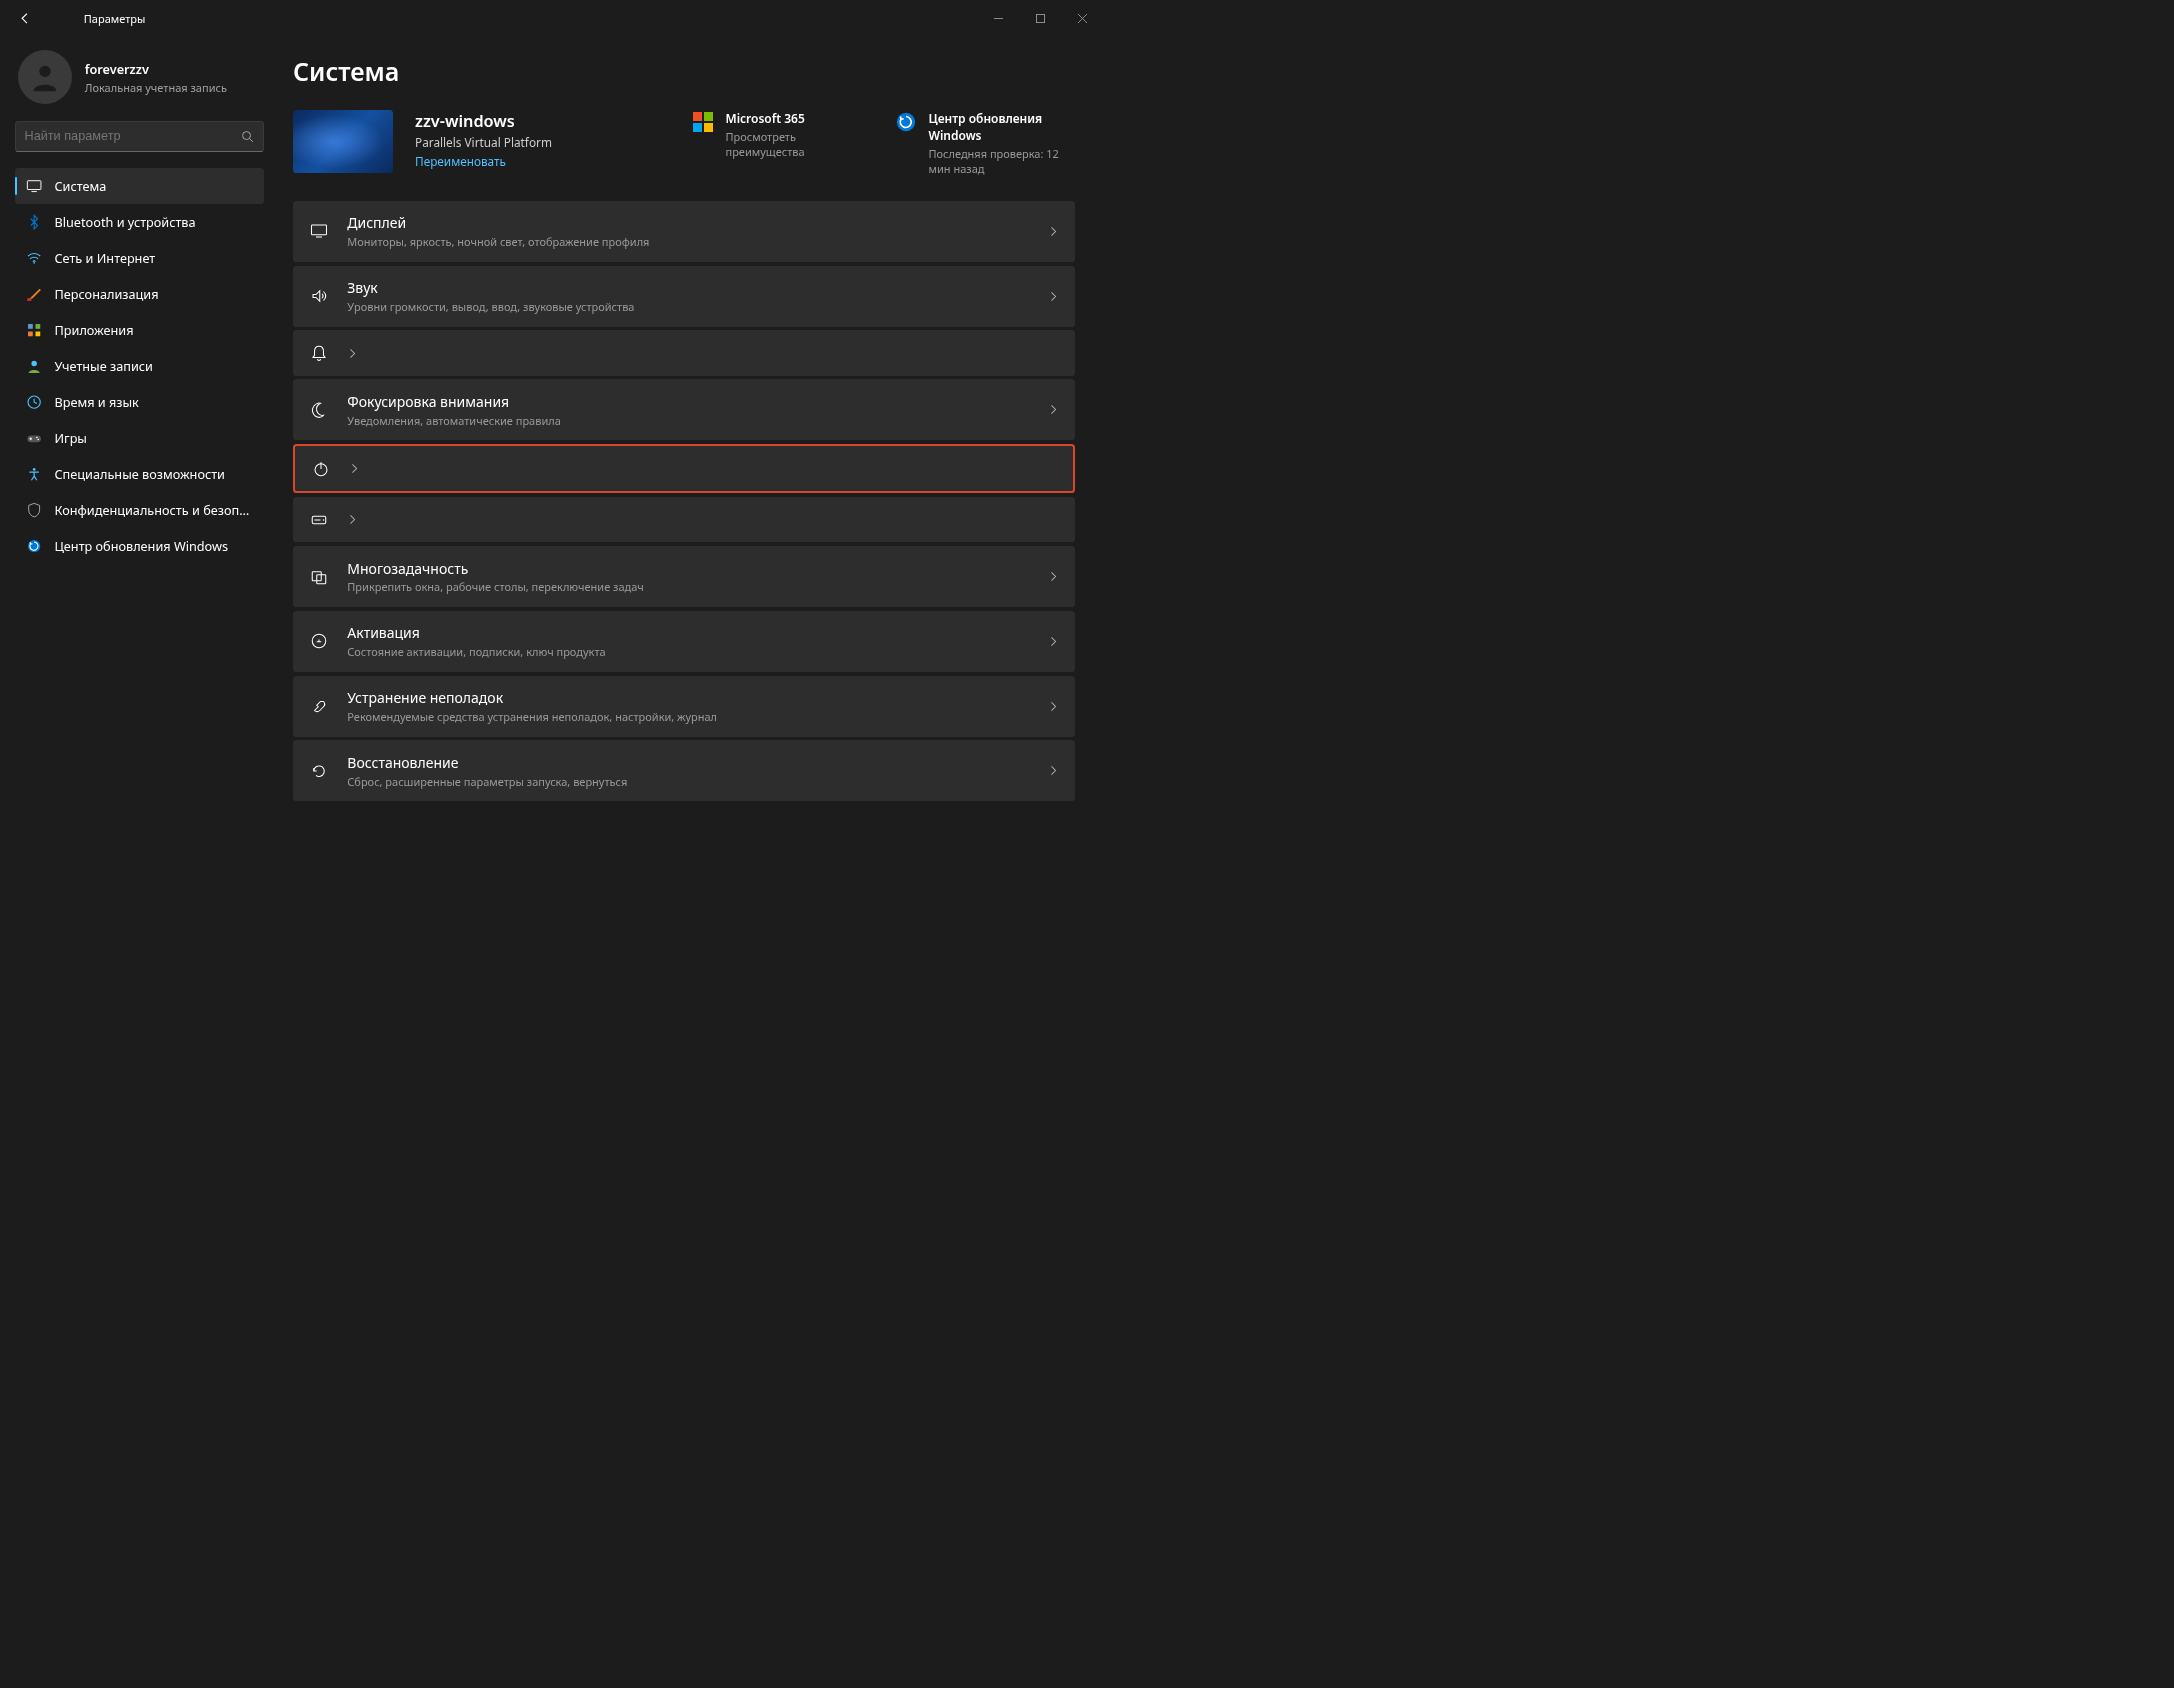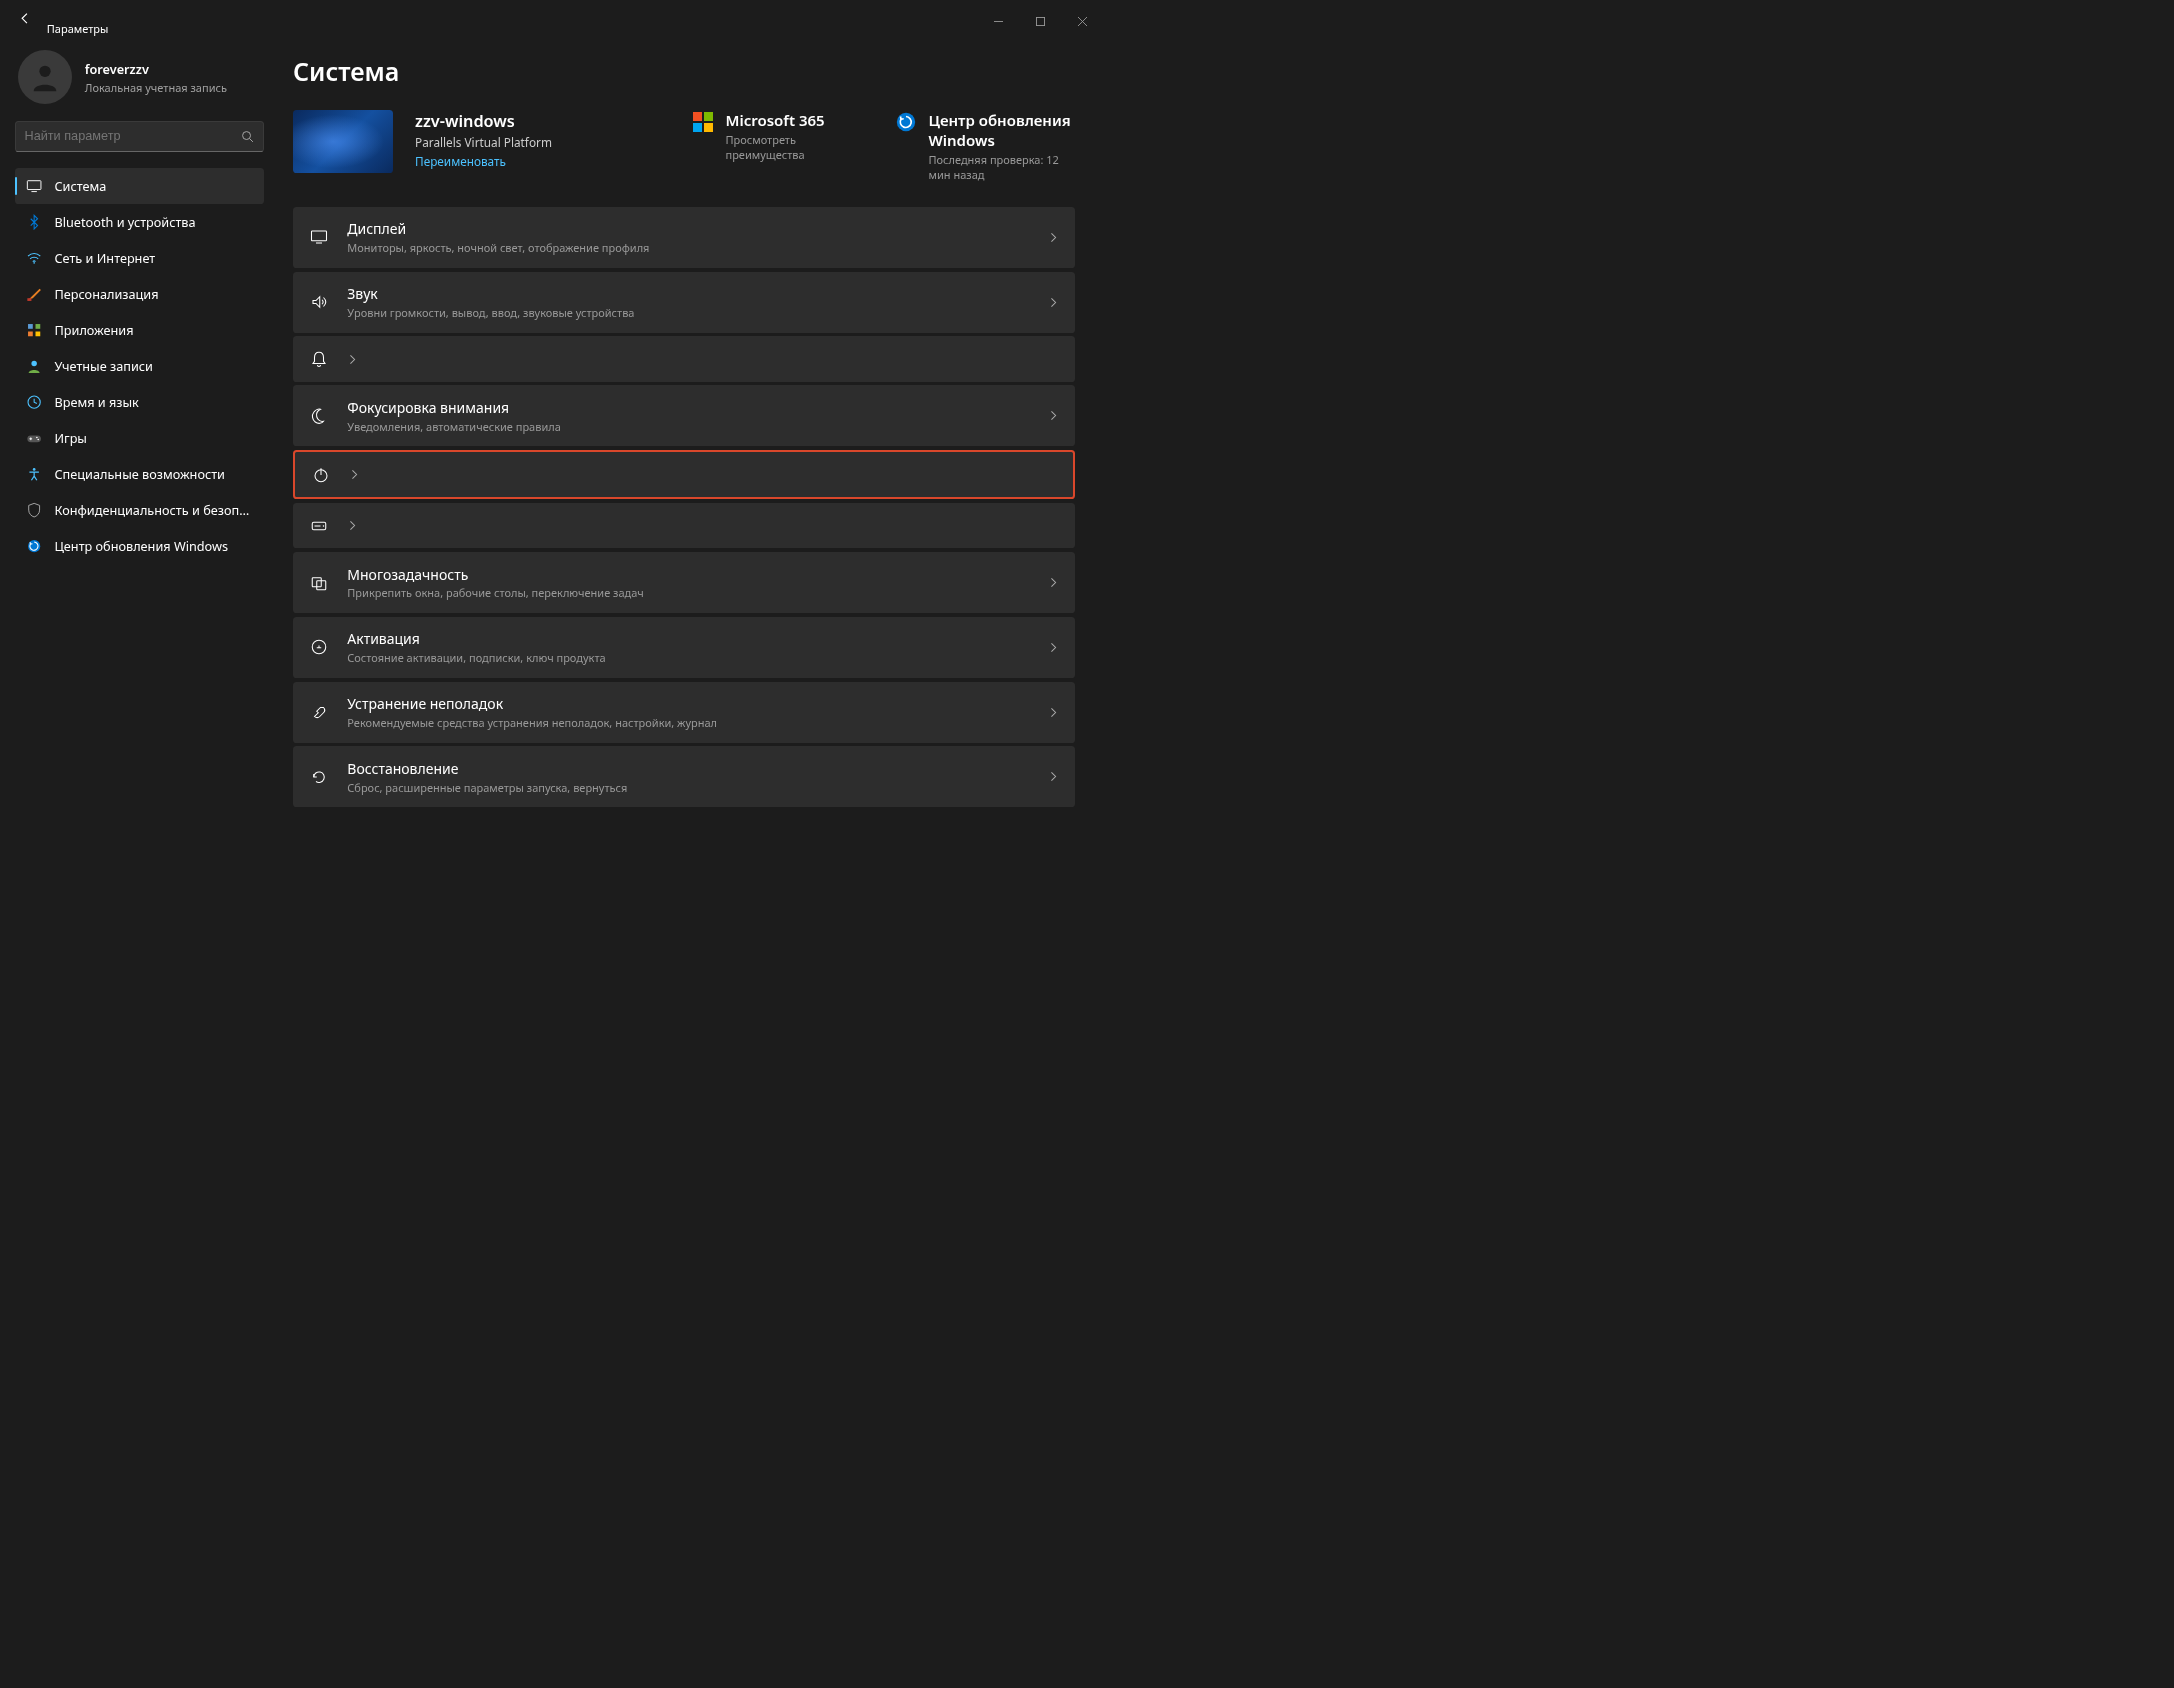--- a/index.html
+++ b/index.html
@@ -8,22 +8,23 @@
   background: #1c1c1c;
   color: #ffffff;
   width: 1111px;
   height: 862px;
   overflow: hidden;
   font-size: 12.7px;
 }
 .titlebar {
   height: 36px;
   display: flex;
-  align-items: flex-end;
+  align-items: center;
   padding: 0 7.2px;
+  gap: 37px;
 }
 .back-btn {
   width: 36px;
   height: 36px;
   display: flex;
   align-items: center;
   justify-content: center;
   color: #fff;
 }
 .title {
@@ -174,21 +175,21 @@
   max-width: 181px;
 }
 .info-card-icon {
   width: 23.5px;
   height: 23.5px;
   flex-shrink: 0;
   display: flex;
   align-items: center;
   justify-content: center;
 }
-.info-card-title { font-size: 15px; font-weight: 600; }
+.info-card-title { font-size: 12px; font-weight: 600; }
 .info-card-sub { font-size: 11px; color: #999; margin-top: 1.8px; }
 .settings-list {
   display: flex;
   flex-direction: column;
   gap: 3.6px;
 }
 .setting-row {
   background: #2d2d2d;
   border-radius: 3.6px;
   padding: 12.7px 16.3px;

